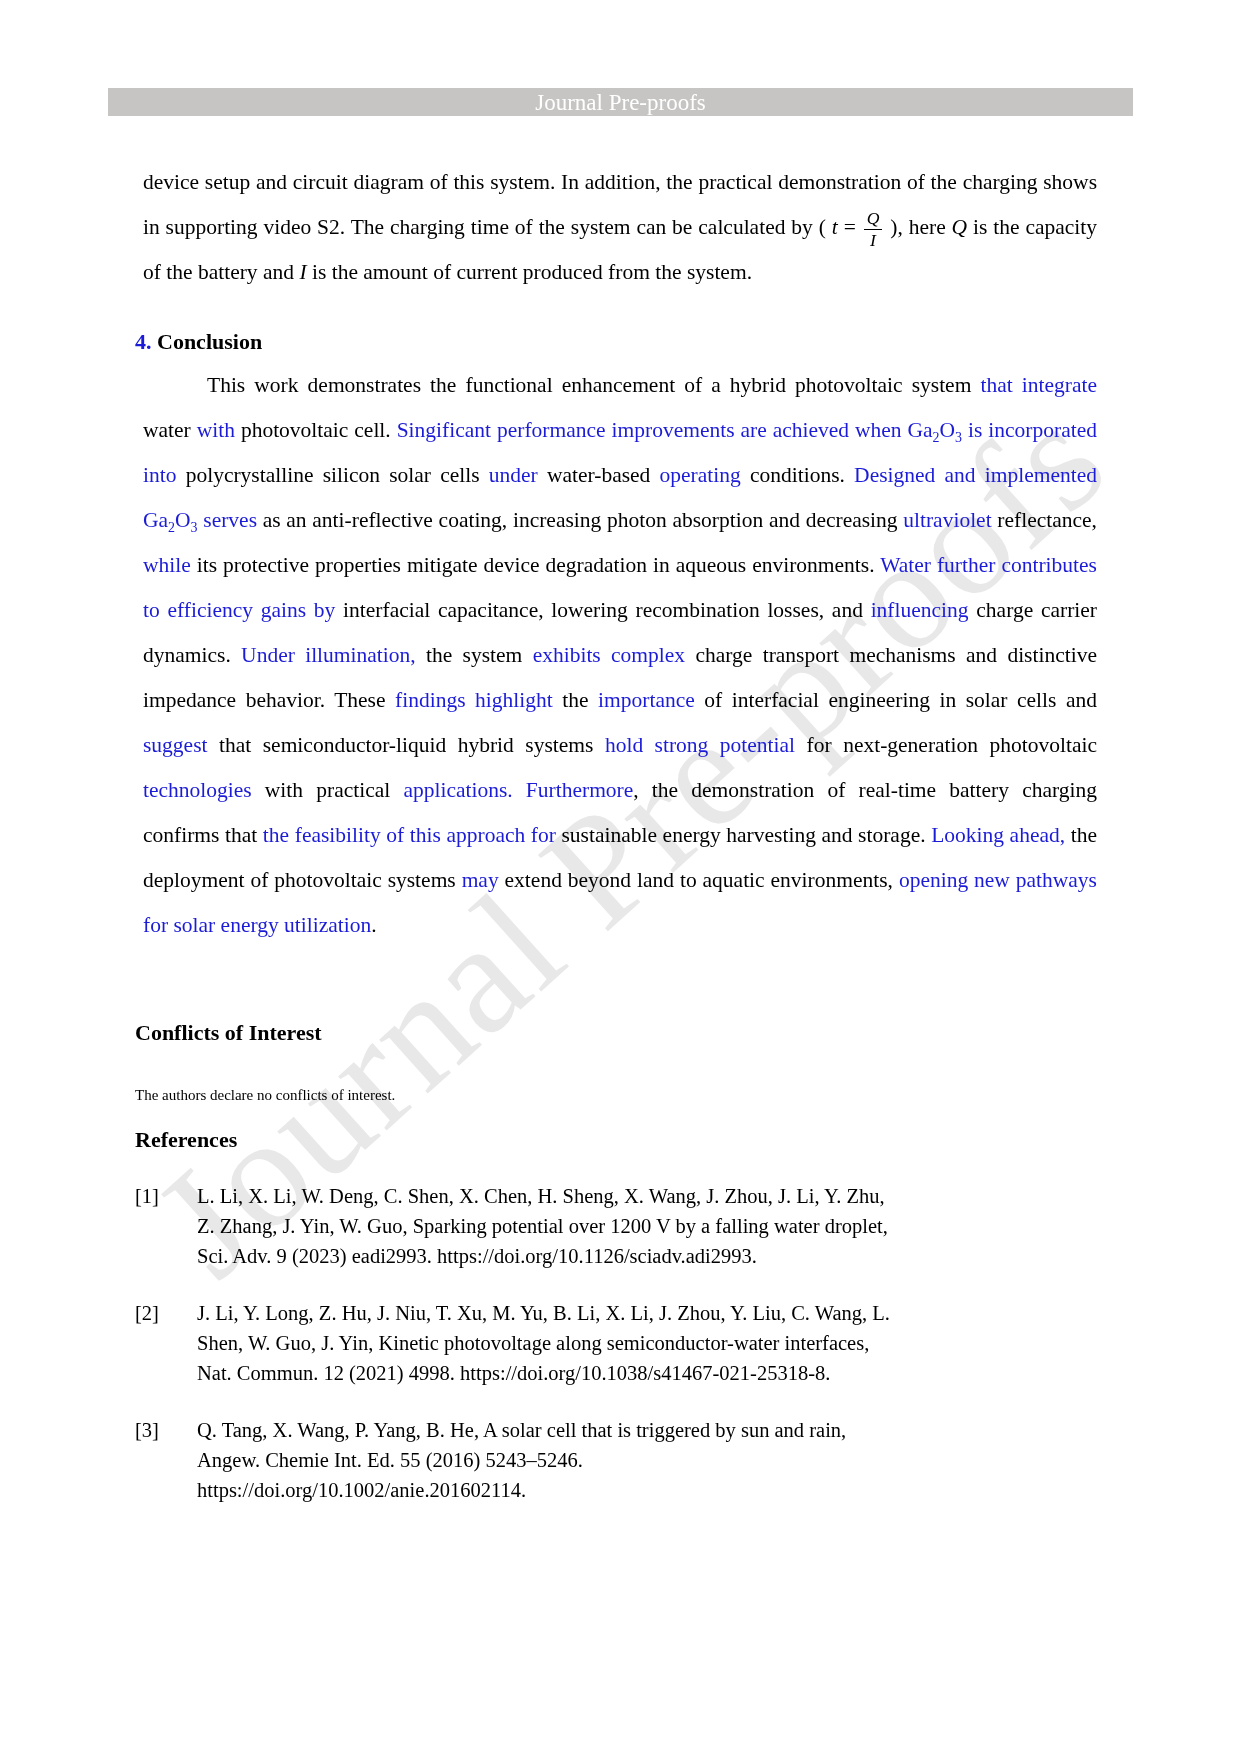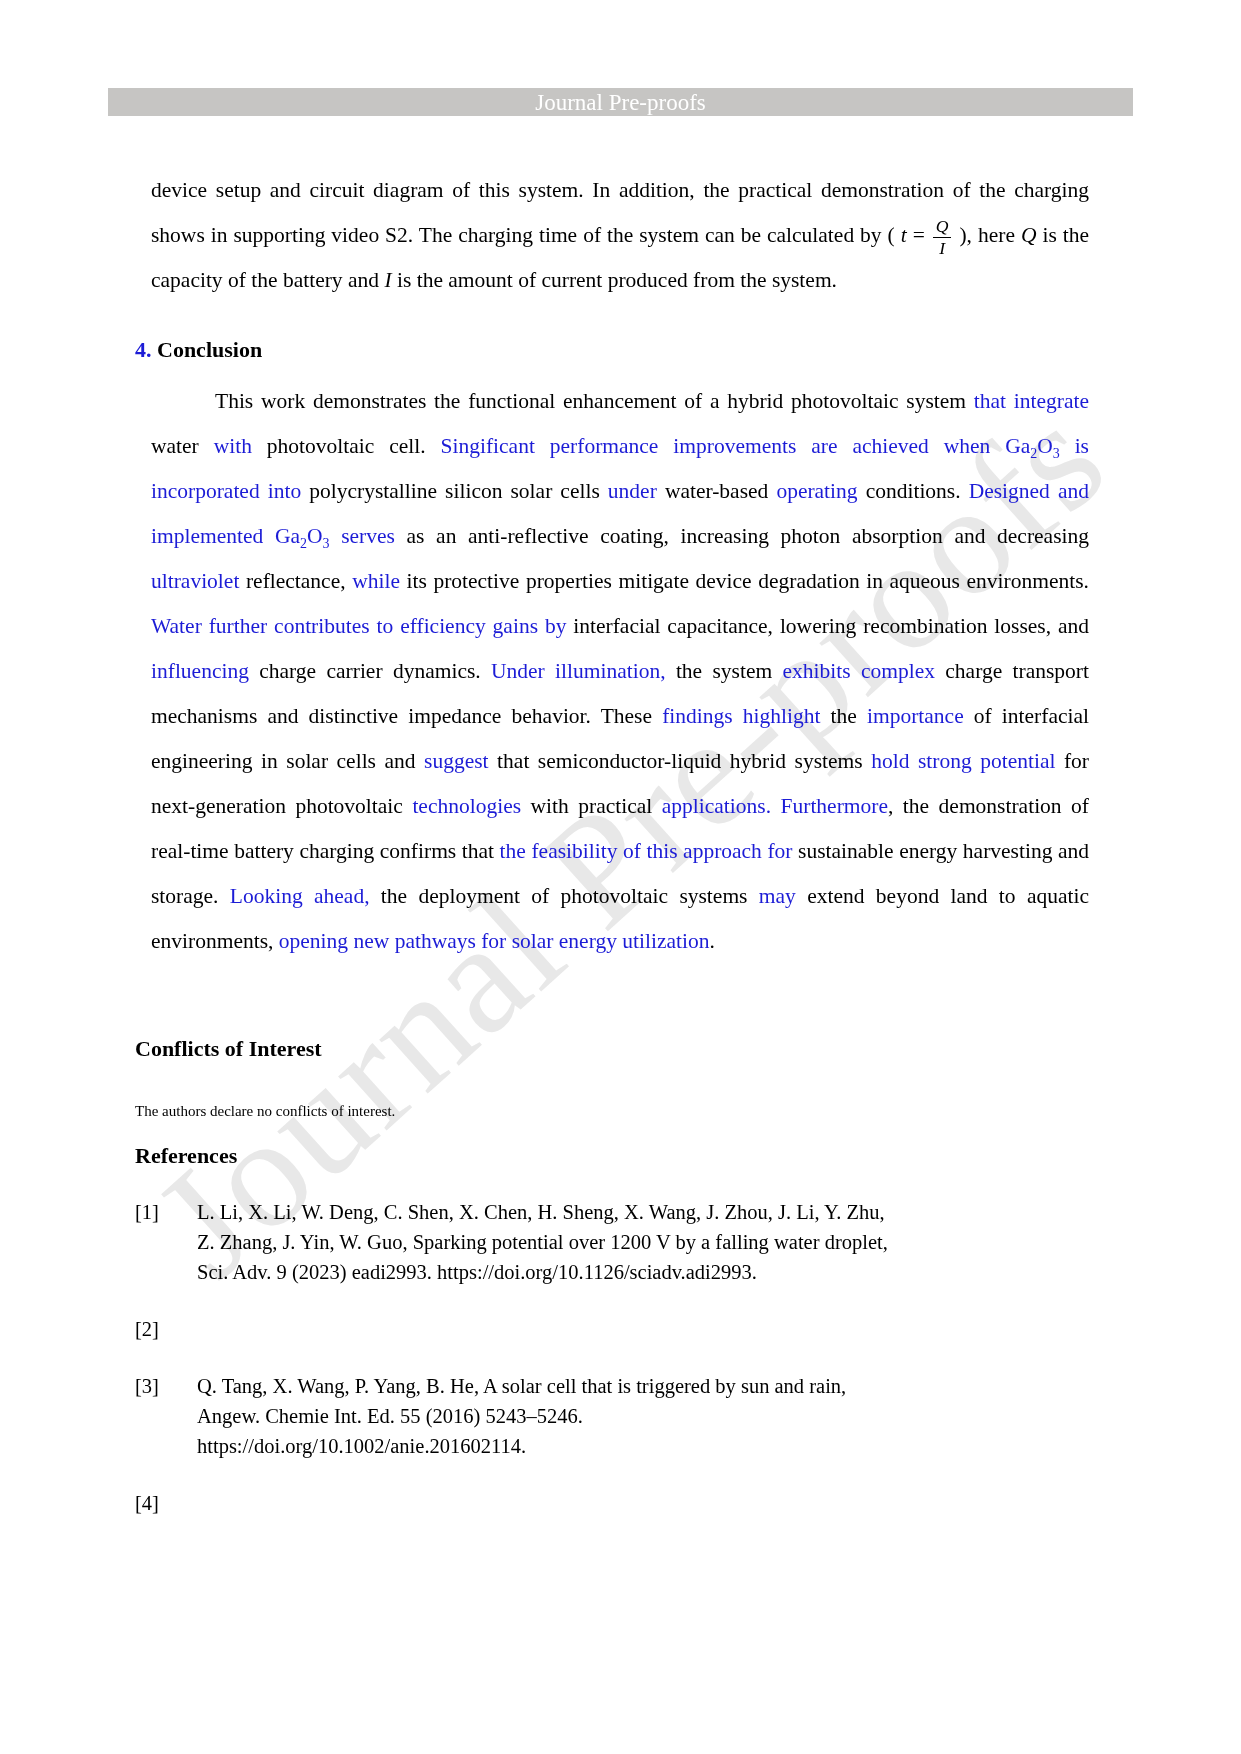--- a/index.html
+++ b/index.html
@@ -17,21 +17,21 @@
     background:var(--banner-gray);display:flex;align-items:center;justify-content:center;z-index:2;
   }
   .banner-title{color:#ffffff;font-size:23px;line-height:1;}
   .watermark{
     position:absolute;left:630px;top:840px;
     transform:translate(-50%,-50%) rotate(-42deg);
     font-size:158px;color:var(--wm-gray);opacity:0.6;white-space:nowrap;
     z-index:1;pointer-events:none;letter-spacing:2px;
   }
   .content{position:absolute;left:135px;top:152px;width:970px;z-index:2;}
-  .para{margin:16px;font-size:21.5px;line-height:45px;text-align:justify;}
+  .para{margin:8px;font-size:21.5px;line-height:45px;text-align:justify;}
   .conclusion{text-indent:64px;}
   .heading{font-size:22px;font-weight:bold;margin:0;}
   .h-conclusion{margin-top:34px;}
   .h-conflicts{margin-top:72px;}
   .p-authors{margin:40px 0 0;font-size:15px;line-height:1.25;}
   .h-references{margin-top:22px;}
   .refs{list-style:none;margin:28px 0 0;padding:0;font-size:20.5px;line-height:30px;}
   .ref{display:flex;margin-bottom:27px;}
   .ref-label{flex:0 0 62px;}
   .ref-text{white-space:pre-line;}
@@ -74,20 +74,23 @@
 
     <ol class="refs" id="refs">
         <li class="ref">
           <span class="ref-label">[1]</span>
           <span class="ref-text">L. Li, X. Li, W. Deng, C. Shen, X. Chen, H. Sheng, X. Wang, J. Zhou, J. Li, Y. Zhu,
 Z. Zhang, J. Yin, W. Guo, Sparking potential over 1200 V by a falling water droplet,
 Sci. Adv. 9 (2023) eadi2993. https://doi.org/10.1126/sciadv.adi2993.</span>
         </li>
         <li class="ref">
           <span class="ref-label">[2]</span>
+          <span class="ref-text">J. Li, Y. Long, Z. Hu, J. Niu, T. Xu, M. Yu, B. Li, X. Li, J. Zhou, Y. Liu, C. Wang, L.
+Shen, W. Guo, J. Yin, Kinetic photovoltage along semiconductor-water interfaces,
+Nat. Commun. 12 (2021) 4998. https://doi.org/10.1038/s41467-021-25318-8.</span>
         </li>
         <li class="ref">
           <span class="ref-label">[3]</span>
           <span class="ref-text">Q. Tang, X. Wang, P. Yang, B. He, A solar cell that is triggered by sun and rain,
 Angew. Chemie Int. Ed. 55 (2016) 5243–5246.
 https://doi.org/10.1002/anie.201602114.</span>
         </li>
         <li class="ref">
           <span class="ref-label">[4]</span>
         </li>

